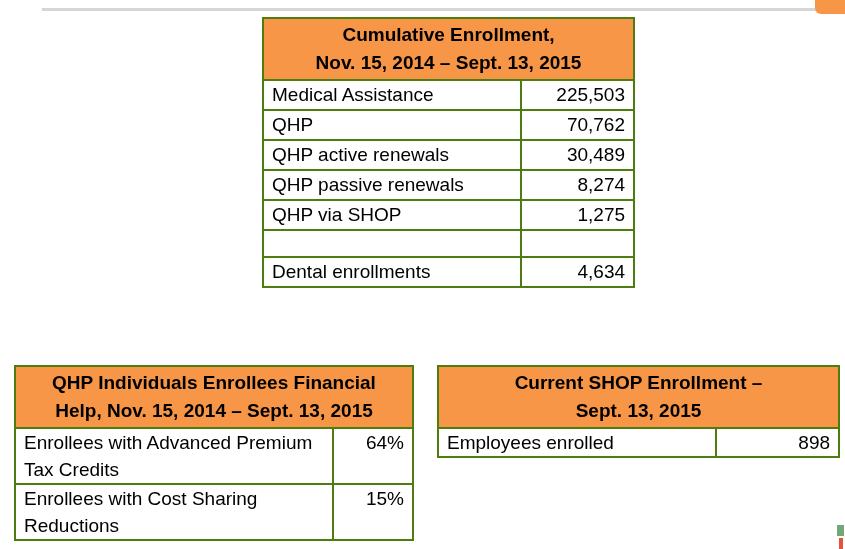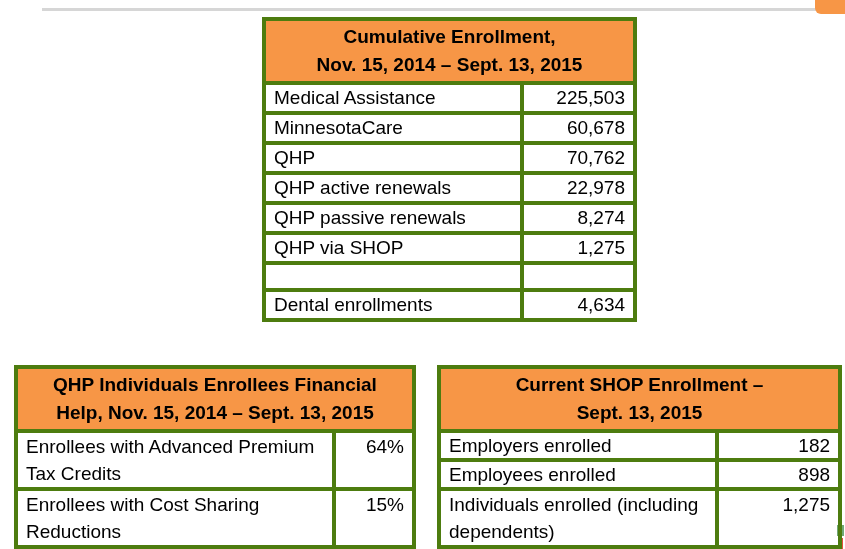--- a/index.html
+++ b/index.html
@@ -32,21 +32,21 @@
   }
 
   
   table.tbl {
     position: absolute;
     border-collapse: collapse;
     table-layout: fixed;
     font-size: 19px;
   }
   table.tbl th, table.tbl td {
-    border: 4px solid #4d7c0f;
+    border: 2px solid #4d7c0f;
     padding: 0 8px;
     overflow: hidden;
   }
   table.tbl th {
     background: #f79646;
     font-weight: bold;
     text-align: center;
     padding: 2px 6px;
     line-height: 28px;
   }
@@ -102,30 +102,26 @@
           <div>Nov. 15, 2014 – Sept. 13, 2015</div>
         </th>
       </tr>
     </thead>
     <tbody>
       <tr>
         <td class="lbl">Medical Assistance</td>
         <td class="val">225,503</td>
       </tr>
       <tr>
-        <td class="lbl">MinnesotaCare</td>
-        <td class="val">60,678</td>
-      </tr>
-      <tr>
         <td class="lbl">QHP</td>
         <td class="val">70,762</td>
       </tr>
       <tr>
         <td class="lbl indent">QHP active renewals</td>
-        <td class="val">22,978</td>
+        <td class="val">30,489</td>
       </tr>
       <tr>
         <td class="lbl indent">QHP passive renewals</td>
         <td class="val">8,274</td>
       </tr>
       <tr>
         <td class="lbl indent">QHP via SHOP</td>
         <td class="val">1,275</td>
       </tr>
       <tr class="blank">
@@ -172,27 +168,19 @@
     <thead>
       <tr>
         <th colspan="2">
           <div>Current SHOP Enrollment –</div>
           <div>Sept. 13, 2015</div>
         </th>
       </tr>
     </thead>
     <tbody>
       <tr>
-        <td class="lbl">Employers enrolled</td>
-        <td class="val">182</td>
-      </tr>
-      <tr>
         <td class="lbl">Employees enrolled</td>
         <td class="val">898</td>
-      </tr>
-      <tr class="wrap">
-        <td class="lbl top">Individuals enrolled (including dependents)</td>
-        <td class="val top">1,275</td>
       </tr>
     </tbody>
   </table>
 
 </div>
 
 </body></html>

